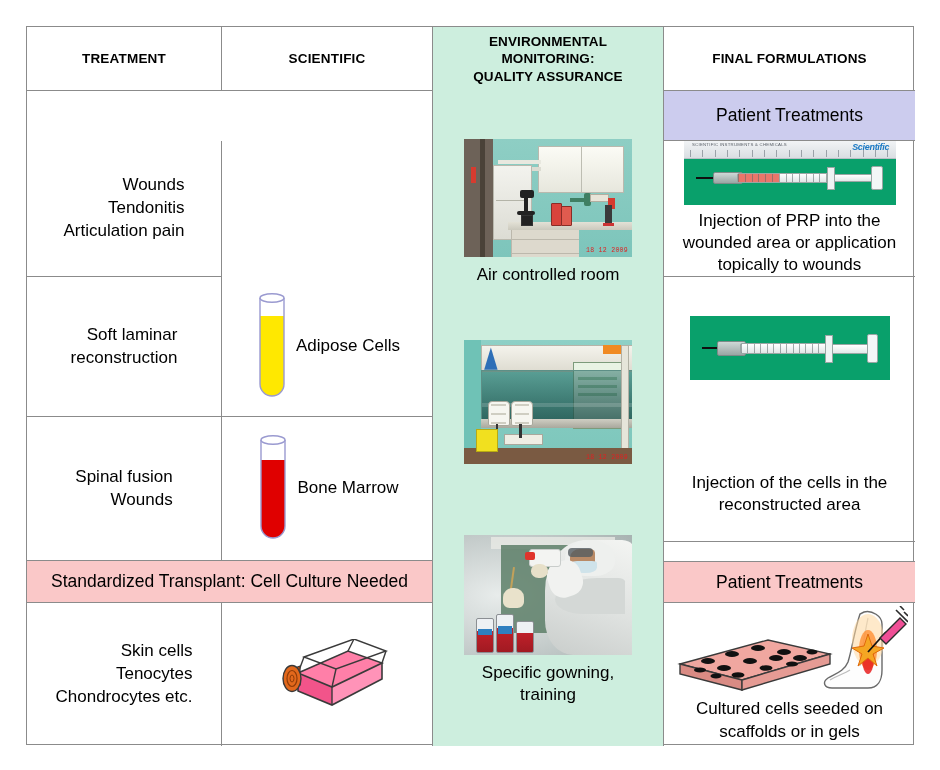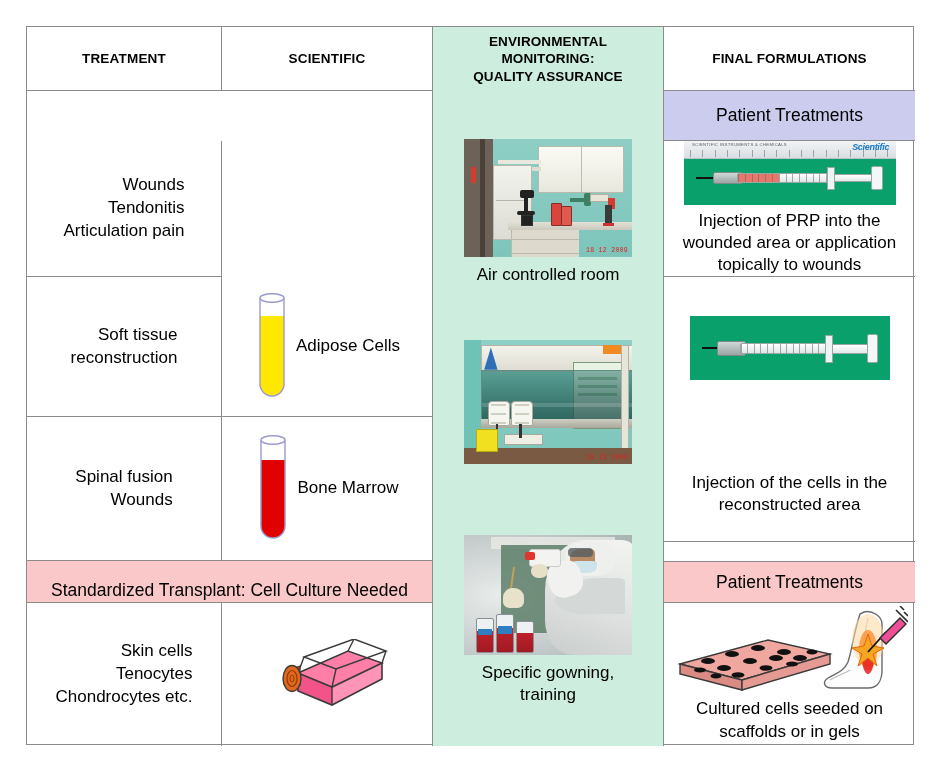--- a/index.html
+++ b/index.html
@@ -317,21 +317,21 @@
     </div>
     <div class="cap" style="margin-top:5px;">
       <div>Injection of PRP into the</div>
       <div>wounded area or application</div>
       <div>topically to wounds</div>
     </div>
   </div>
 
   <div class="cell body-txt bdr-r bdr-b" style="left:0;top:250px;width:195px;height:140px;">
     <div>
-      <div>Soft tissue</div>
+      <div>Soft laminar</div>
       <div>reconstruction</div>
     </div>
   </div>
 
   <div class="cell bdr-b" style="left:195px;top:250px;width:210px;height:140px;align-items:center;justify-content:center;">
     <div class="tube-wrap" style="margin-right:6px;">
       <svg width="36" height="118" viewBox="0 0 36 118">
         <defs>
               <clipPath id="cl2">
                 <path d="M6 10 L6 96 A12 12 0 0 0 30 96 L30 10 Z"></path>
@@ -390,21 +390,21 @@
         </g>
         <path d="M6 10 L6 96 A12 12 0 0 0 30 96 L30 10" fill="none" stroke="#9a9ad0" stroke-width="1.4"></path>
         <ellipse cx="18" cy="10" rx="12" ry="4.2" fill="#ffffff" stroke="#9a9ad0" stroke-width="1.4"></ellipse>
       </svg>
     </div>
     <div class="cap" style="max-width:130px;">
       <div>Bone Marrow</div>
     </div>
   </div>
 
-  <div class="cell banner pink bdr-b" style="left:0;top:534px;width:405px;height:42px;align-items:flex-end;">
+  <div class="cell banner pink bdr-b" style="left:0;top:534px;width:405px;height:42px;">
     <span>Standardized Transplant: Cell Culture Needed</span>
   </div>
   <div class="cell banner pink bdr-b bdr-t" style="left:637px;top:534px;width:251px;height:42px;">
     <span>Patient Treatments</span>
   </div>
 
   <div class="cell body-txt bdr-r" style="left:0;top:576px;width:195px;height:143px;">
     <div>
       <div>Skin cells</div>
       <div>Tenocytes</div>

